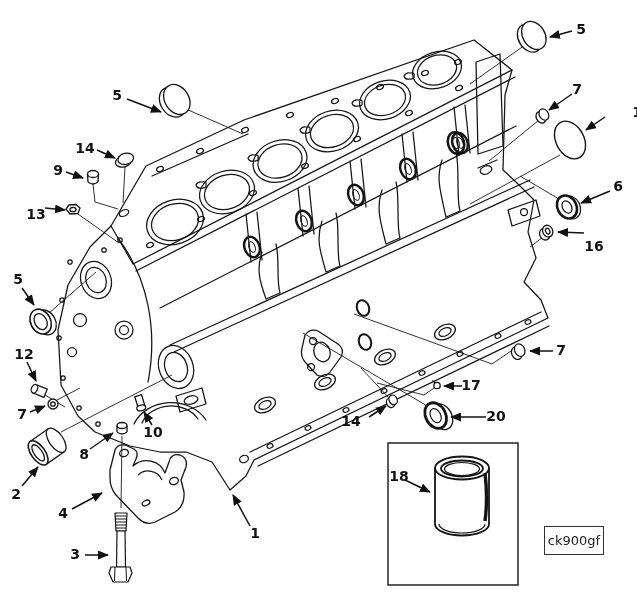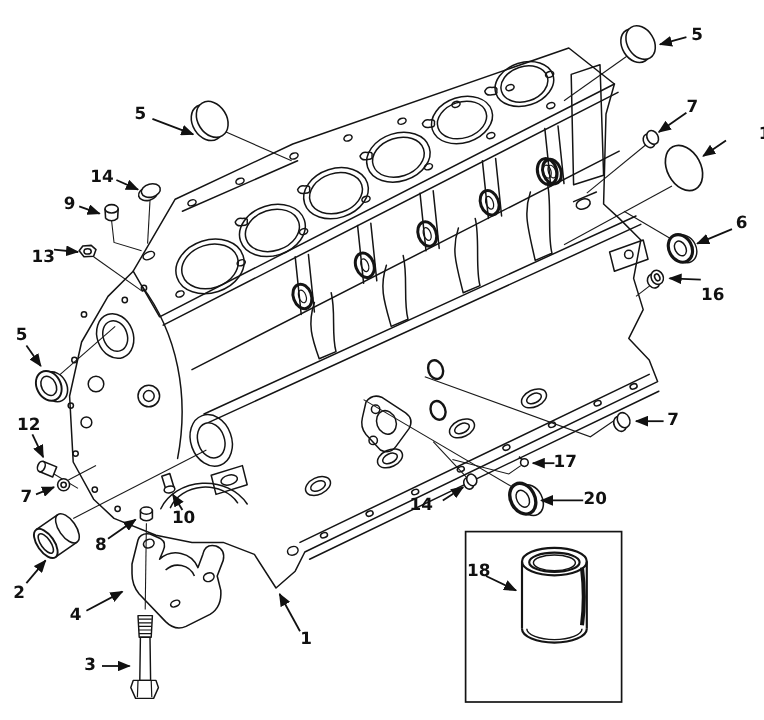--- a/index.html
+++ b/index.html
@@ -377,14 +377,17 @@
 <div class="callout" style="left:642px;top:112px">11</div>
 <div class="callout" style="left:618px;top:186px">6</div>
 <div class="callout" style="left:594px;top:246px">16</div>
 <div class="callout" style="left:561px;top:350px">7</div>
 <div class="callout" style="left:471px;top:385px">17</div>
 <div class="callout" style="left:351px;top:421px">14</div>
 <div class="callout" style="left:496px;top:416px">20</div>
 <div class="callout" style="left:399px;top:476px">18</div>
 
 
-
+<div class="code-box">
+  <span>ck900gf</span>
 </div>
 
+</div>
+
 </body></html>

